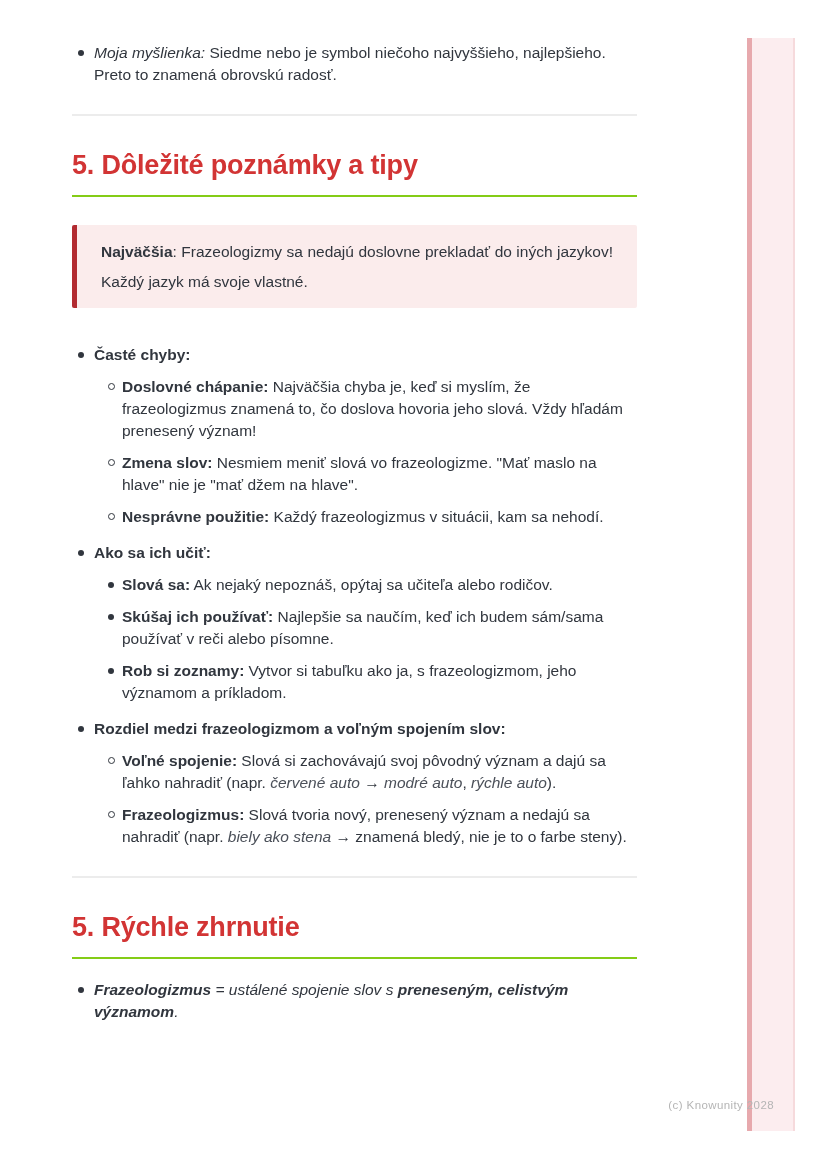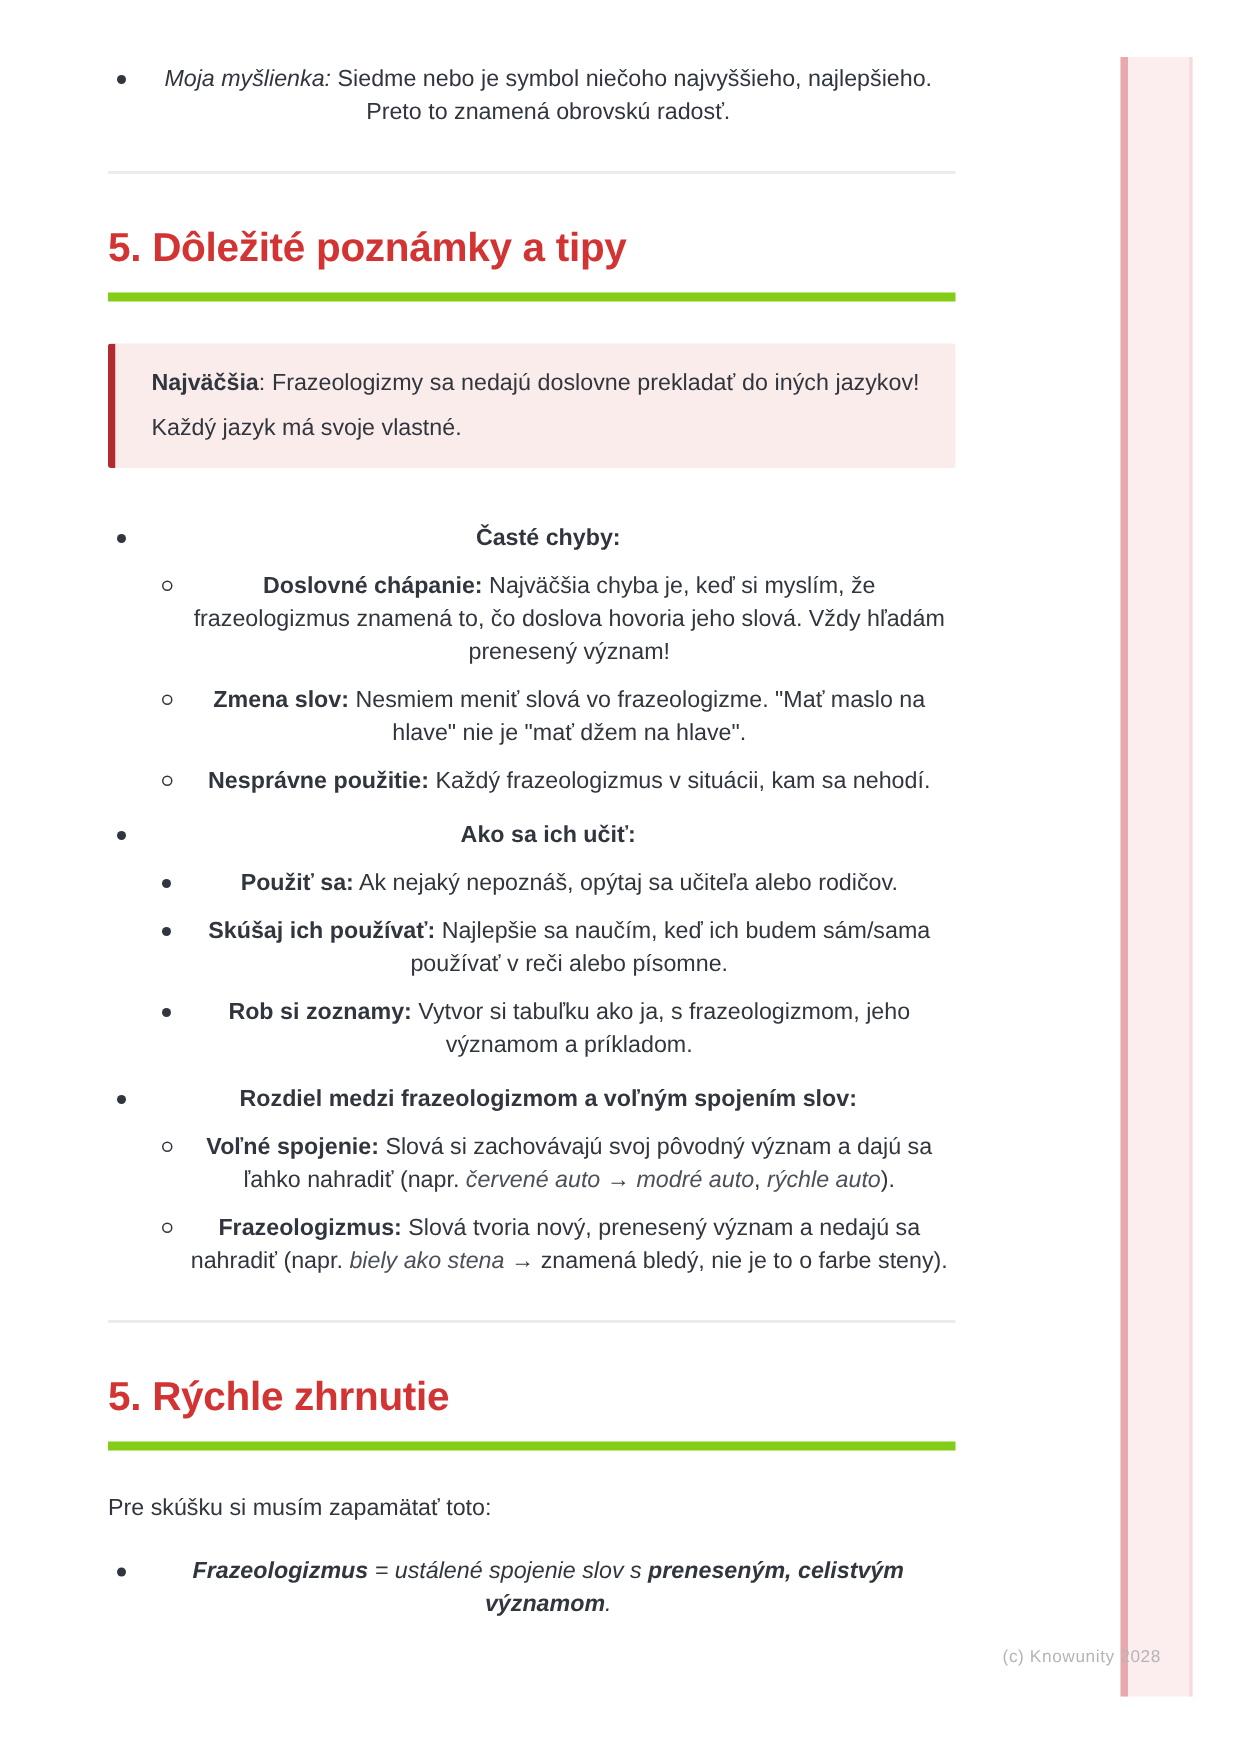--- a/index.html
+++ b/index.html
@@ -16,21 +16,21 @@
     left: 72px; top: 38px;
     width: 565px;
   }
   
   .body-text { font-size: 15.5px; line-height: 22px; }
   b, .bold { font-weight: 700; }
   .it { font-style: italic; }
   .ex { font-style: italic; color: #4b5059; }
 
   
-  ul { list-style: none; margin: 0; padding: 0; text-align: center; }
+  ul { list-style: none; margin: 0; padding: 0; }
   ul.lvl1 > li { position: relative; padding-left: 22px; margin-bottom: 14px; }
   ul.lvl1 > li::before {
     content: ""; position: absolute; left: 6px; top: 8px;
     width: 6px; height: 6px; border-radius: 50%; background: #31363e;
   }
   ul.lvl2 { margin-top: 10px; }
   ul.lvl2 > li { position: relative; padding-left: 28px; margin-bottom: 10px; }
   ul.lvl2 > li:last-child { margin-bottom: 0; }
   ul.lvl2.circle > li::before {
     content: ""; position: absolute; left: 14px; top: 7px;
@@ -46,21 +46,21 @@
   .divider {
     border: none; border-top: 2px solid #ececec;
     margin: 28px 0 0 0;
   }
   h2.section-heading {
     margin: 34px 0 0 0;
     font-size: 27px; line-height: 31px;
     font-weight: 700; color: #d23434;
     letter-spacing: -0.2px;
     padding-bottom: 14px;
-    border-bottom: 6px solid #84cc16;
+    border-bottom: 2px solid #84cc16;
   }
   .callout {
     margin-top: 28px;
     background: #fbecec;
     border-left: 5px solid #b22b31;
     border-radius: 2px;
     padding: 12px 24px;
     font-size: 15.5px; line-height: 29.5px;
     text-align: justify;
   }
@@ -121,21 +121,21 @@
         <li>
           <b>Nesprávne použitie:</b><span> Každý frazeologizmus v situácii, kam sa nehodí.</span>
         </li>
       </ul>
     </li>
 
     <li>
       <b>Ako sa ich učiť:</b>
       <ul class="lvl2 disc">
         <li>
-          <b>Použiť sa:</b><span> Ak nejaký nepoznáš, opýtaj sa učiteľa alebo rodičov.</span>
+          <b>Slová sa:</b><span> Ak nejaký nepoznáš, opýtaj sa učiteľa alebo rodičov.</span>
         </li>
         <li>
           <b>Skúšaj ich používať:</b><span> Najlepšie sa naučím, keď ich budem sám/sama používať v reči alebo písomne.</span>
         </li>
         <li>
           <b>Rob si zoznamy:</b><span> Vytvor si tabuľku ako ja, s frazeologizmom, jeho významom a príkladom.</span>
         </li>
       </ul>
     </li>
 
@@ -150,21 +150,20 @@
         </li>
       </ul>
     </li>
 
   </ul>
 
   <hr class="divider">
 
   <h2 class="section-heading">5. Rýchle zhrnutie</h2>
 
-  <p class="summary-intro">Pre skúšku si musím zapamätať toto:</p>
 
   <ul class="lvl1 summary-list body-text">
     <li>
       <b>Frazeologizmus</b><span> = ustálené spojenie slov s </span><b>preneseným, celistvým významom</b><span>.</span>
     </li>
   </ul>
 
 </div>
 
 <div class="page-edge-band"></div>

